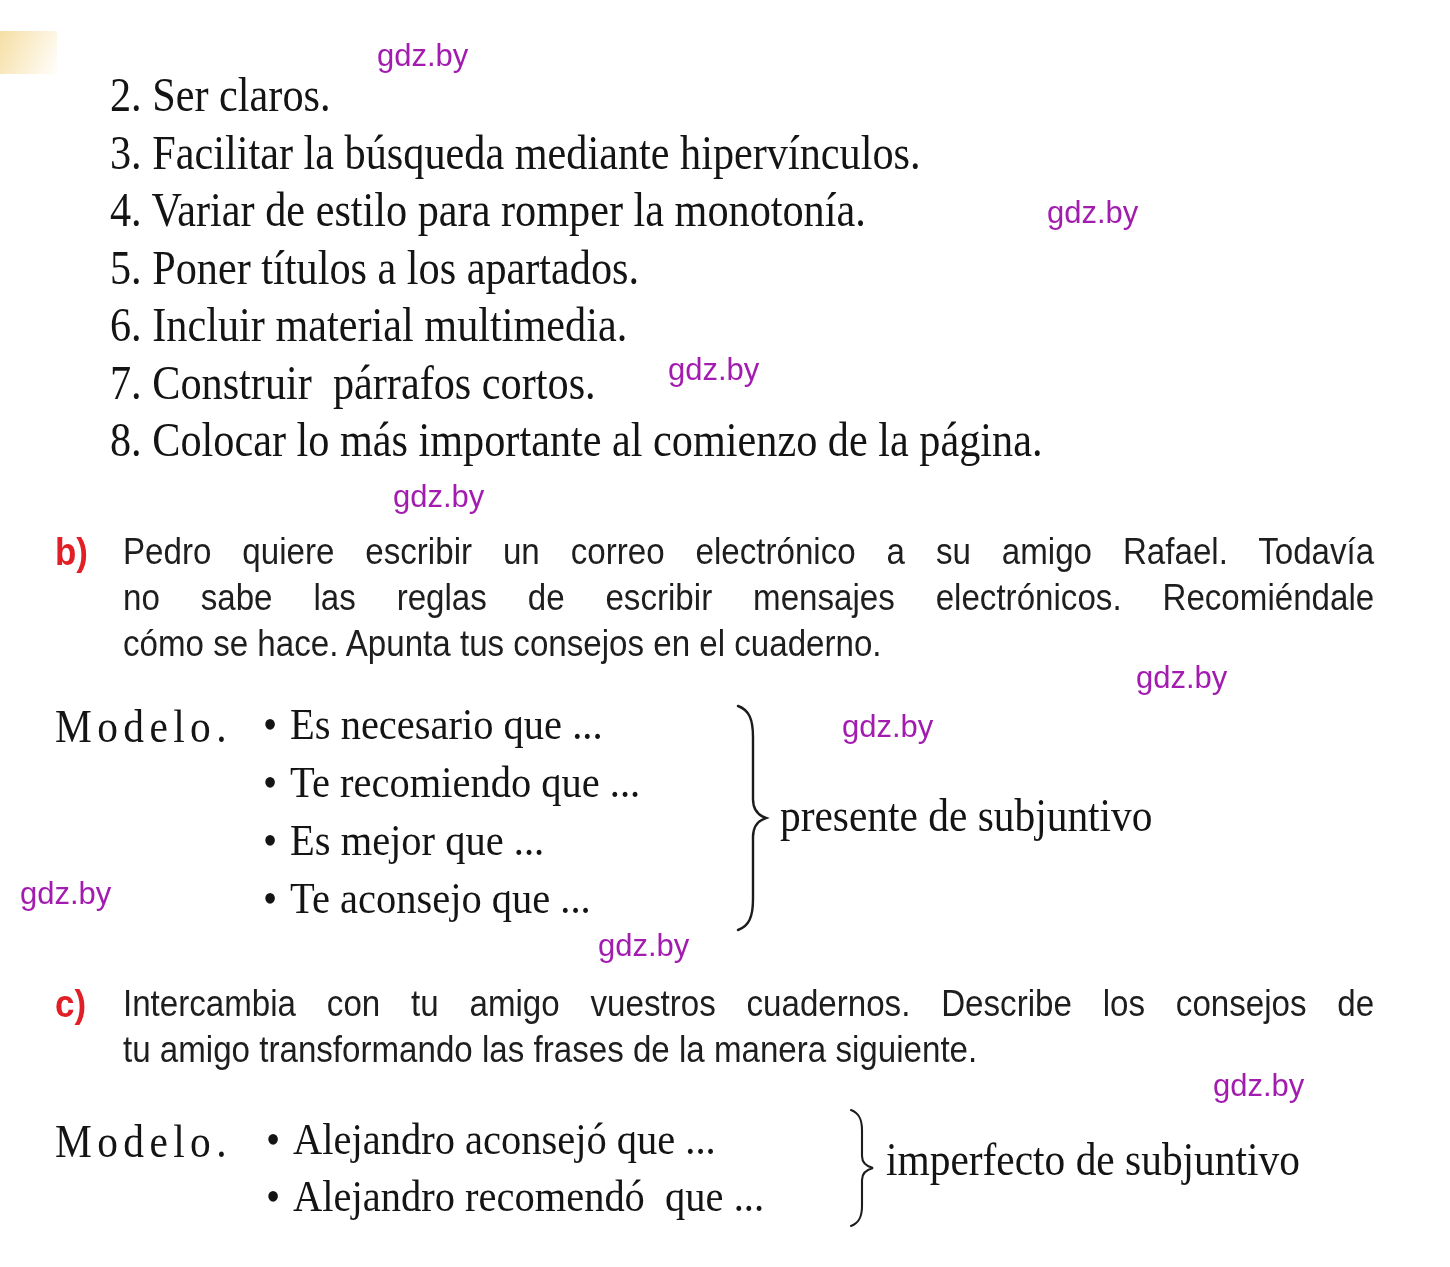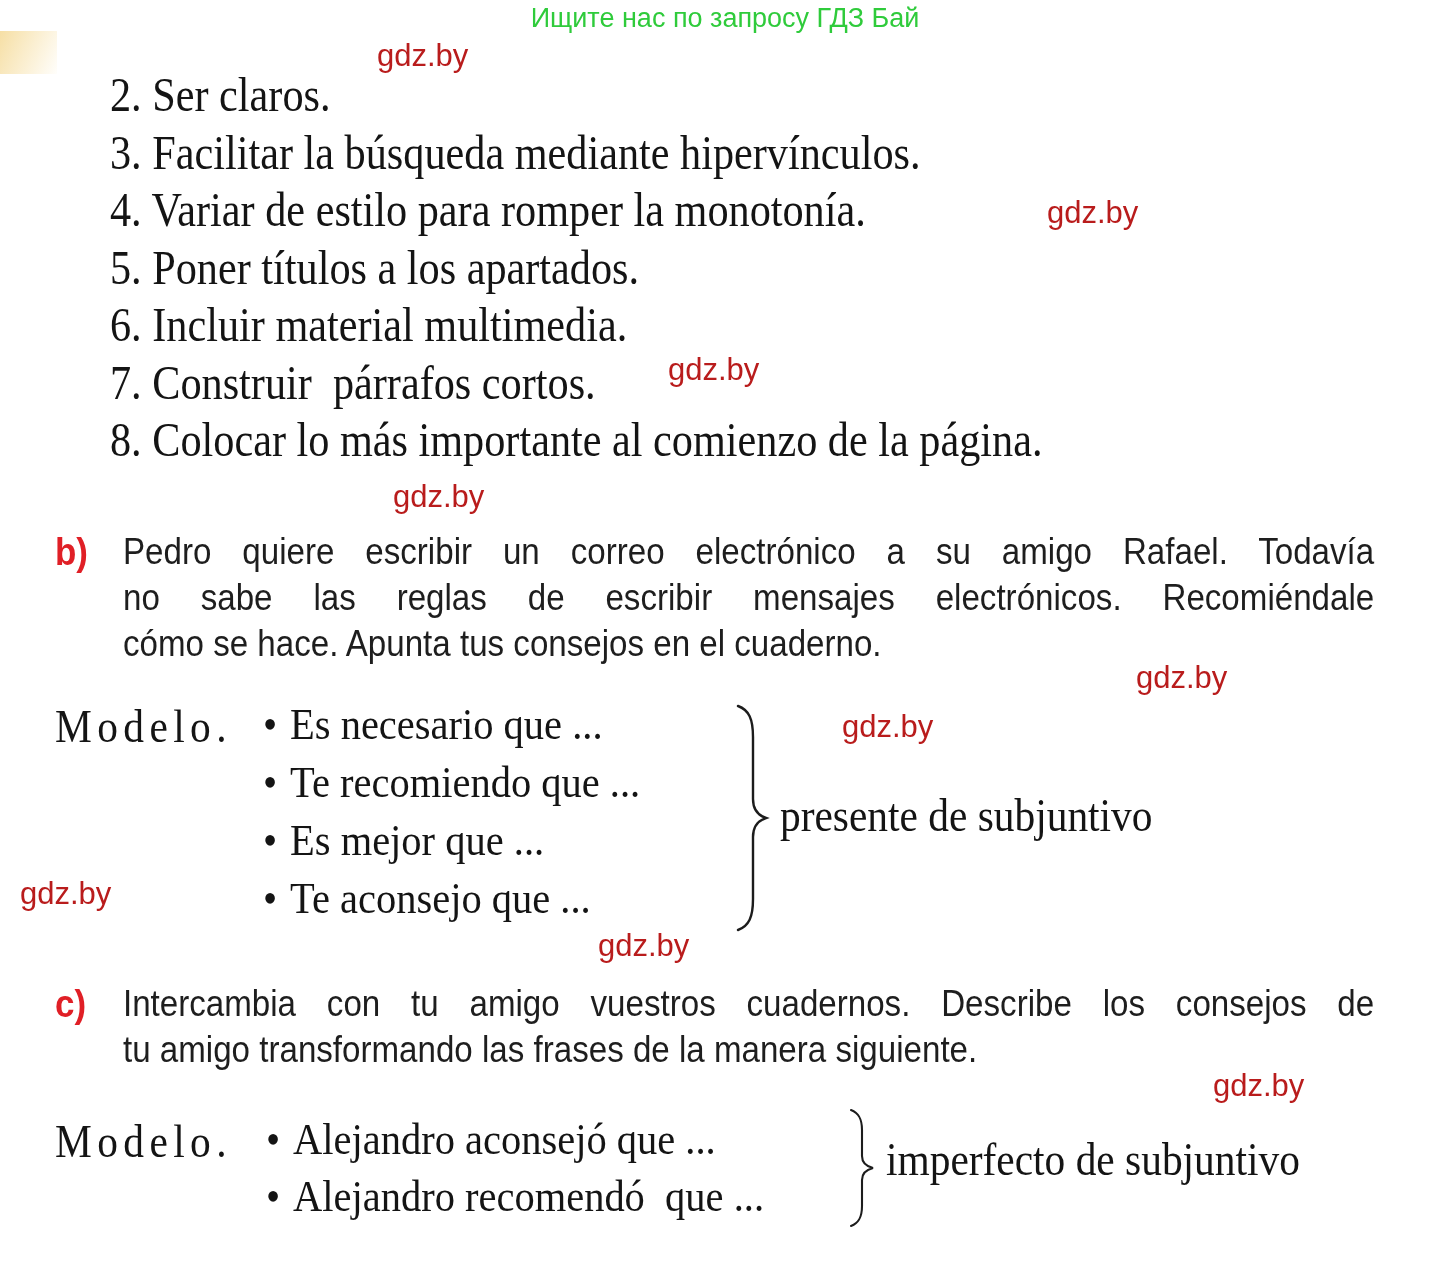--- a/index.html
+++ b/index.html
@@ -17,21 +17,21 @@
   }
   .promo{
     position:absolute;top:3px;left:0;width:100%;
     text-align:center;
     font-size:27px;font-weight:500;color:#2fcb3b;
     font-family:"Liberation Sans",sans-serif;
   }
   .wm{
     position:absolute;
     font-family:"Liberation Sans",sans-serif;
-    font-size:31px;color:#b91c1c;
+    font-size:31px;color:#a21caf;
     white-space:pre;
   }
   
   .serif{
     font-family:"Liberation Serif",serif;
     color:#141414;
     white-space:pre;
     transform:scaleX(0.88);
     transform-origin:0 50%;
   }
@@ -86,21 +86,20 @@
   .footer .fp{margin:0 9px;}
   .fp.purple{color:#5e2c9a;}
 </style>
 </head>
 <body>
 
 <div class="page">
 
   <div class="corner"></div>
 
-  <div class="promo">Ищите нас по запросу ГДЗ Бай</div>
 
   <span class="wm" style="left:377px;top:38px;">gdz.by</span>
   <span class="wm" style="left:1047px;top:195px;">gdz.by</span>
   <span class="wm" style="left:668px;top:352px;">gdz.by</span>
   <span class="wm" style="left:393px;top:479px;">gdz.by</span>
   <span class="wm" style="left:1136px;top:660px;">gdz.by</span>
   <span class="wm" style="left:842px;top:709px;">gdz.by</span>
   <span class="wm" style="left:20px;top:876px;">gdz.by</span>
   <span class="wm" style="left:598px;top:928px;">gdz.by</span>
   <span class="wm" style="left:1213px;top:1068px;">gdz.by</span>

